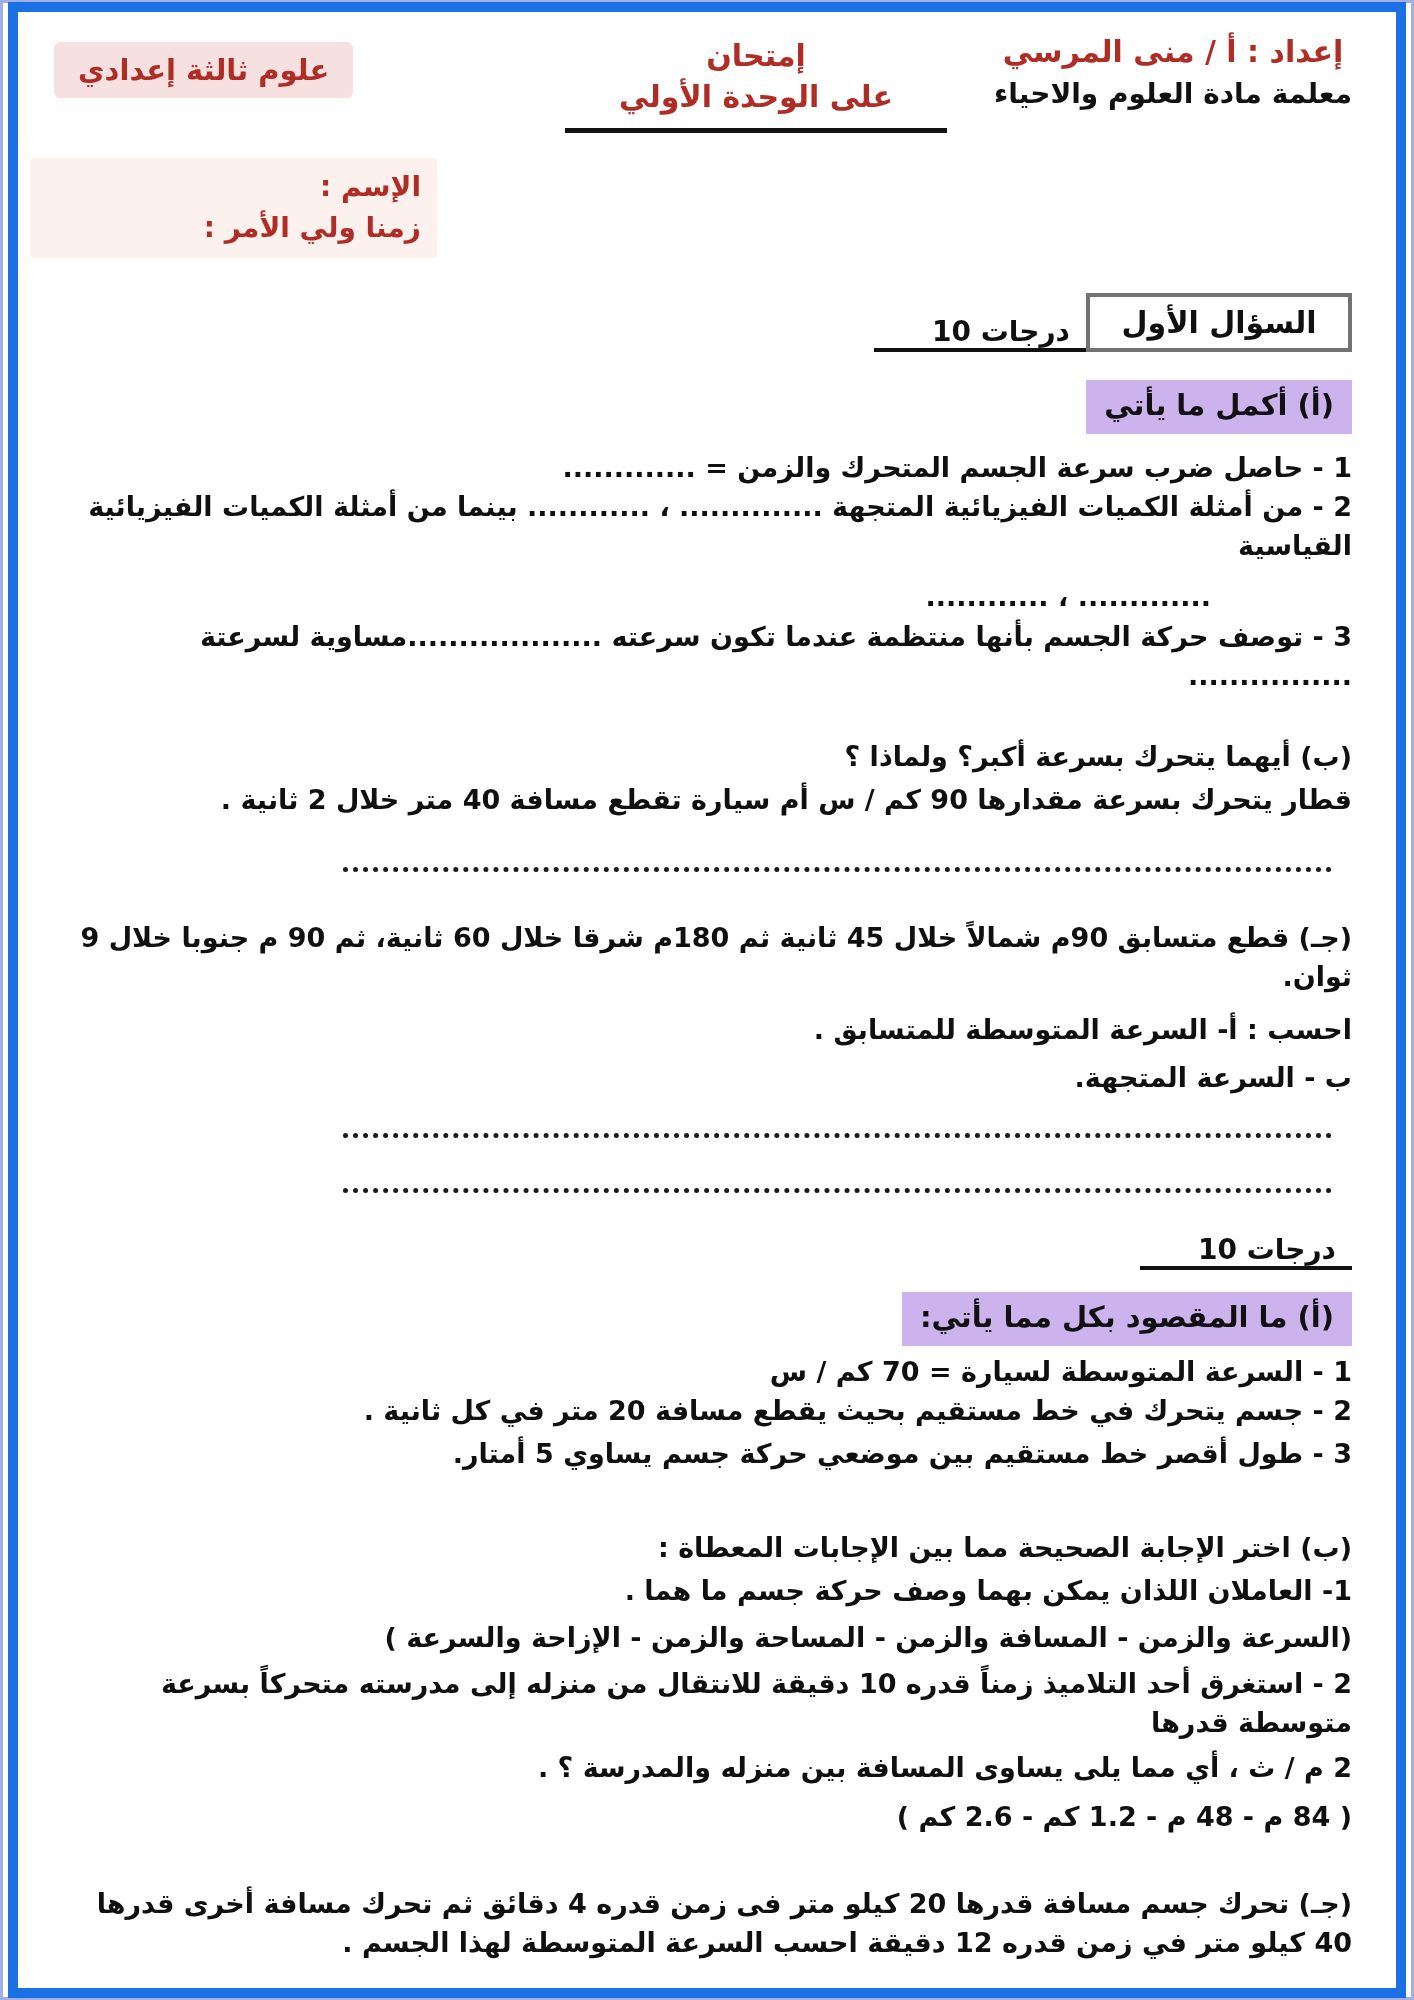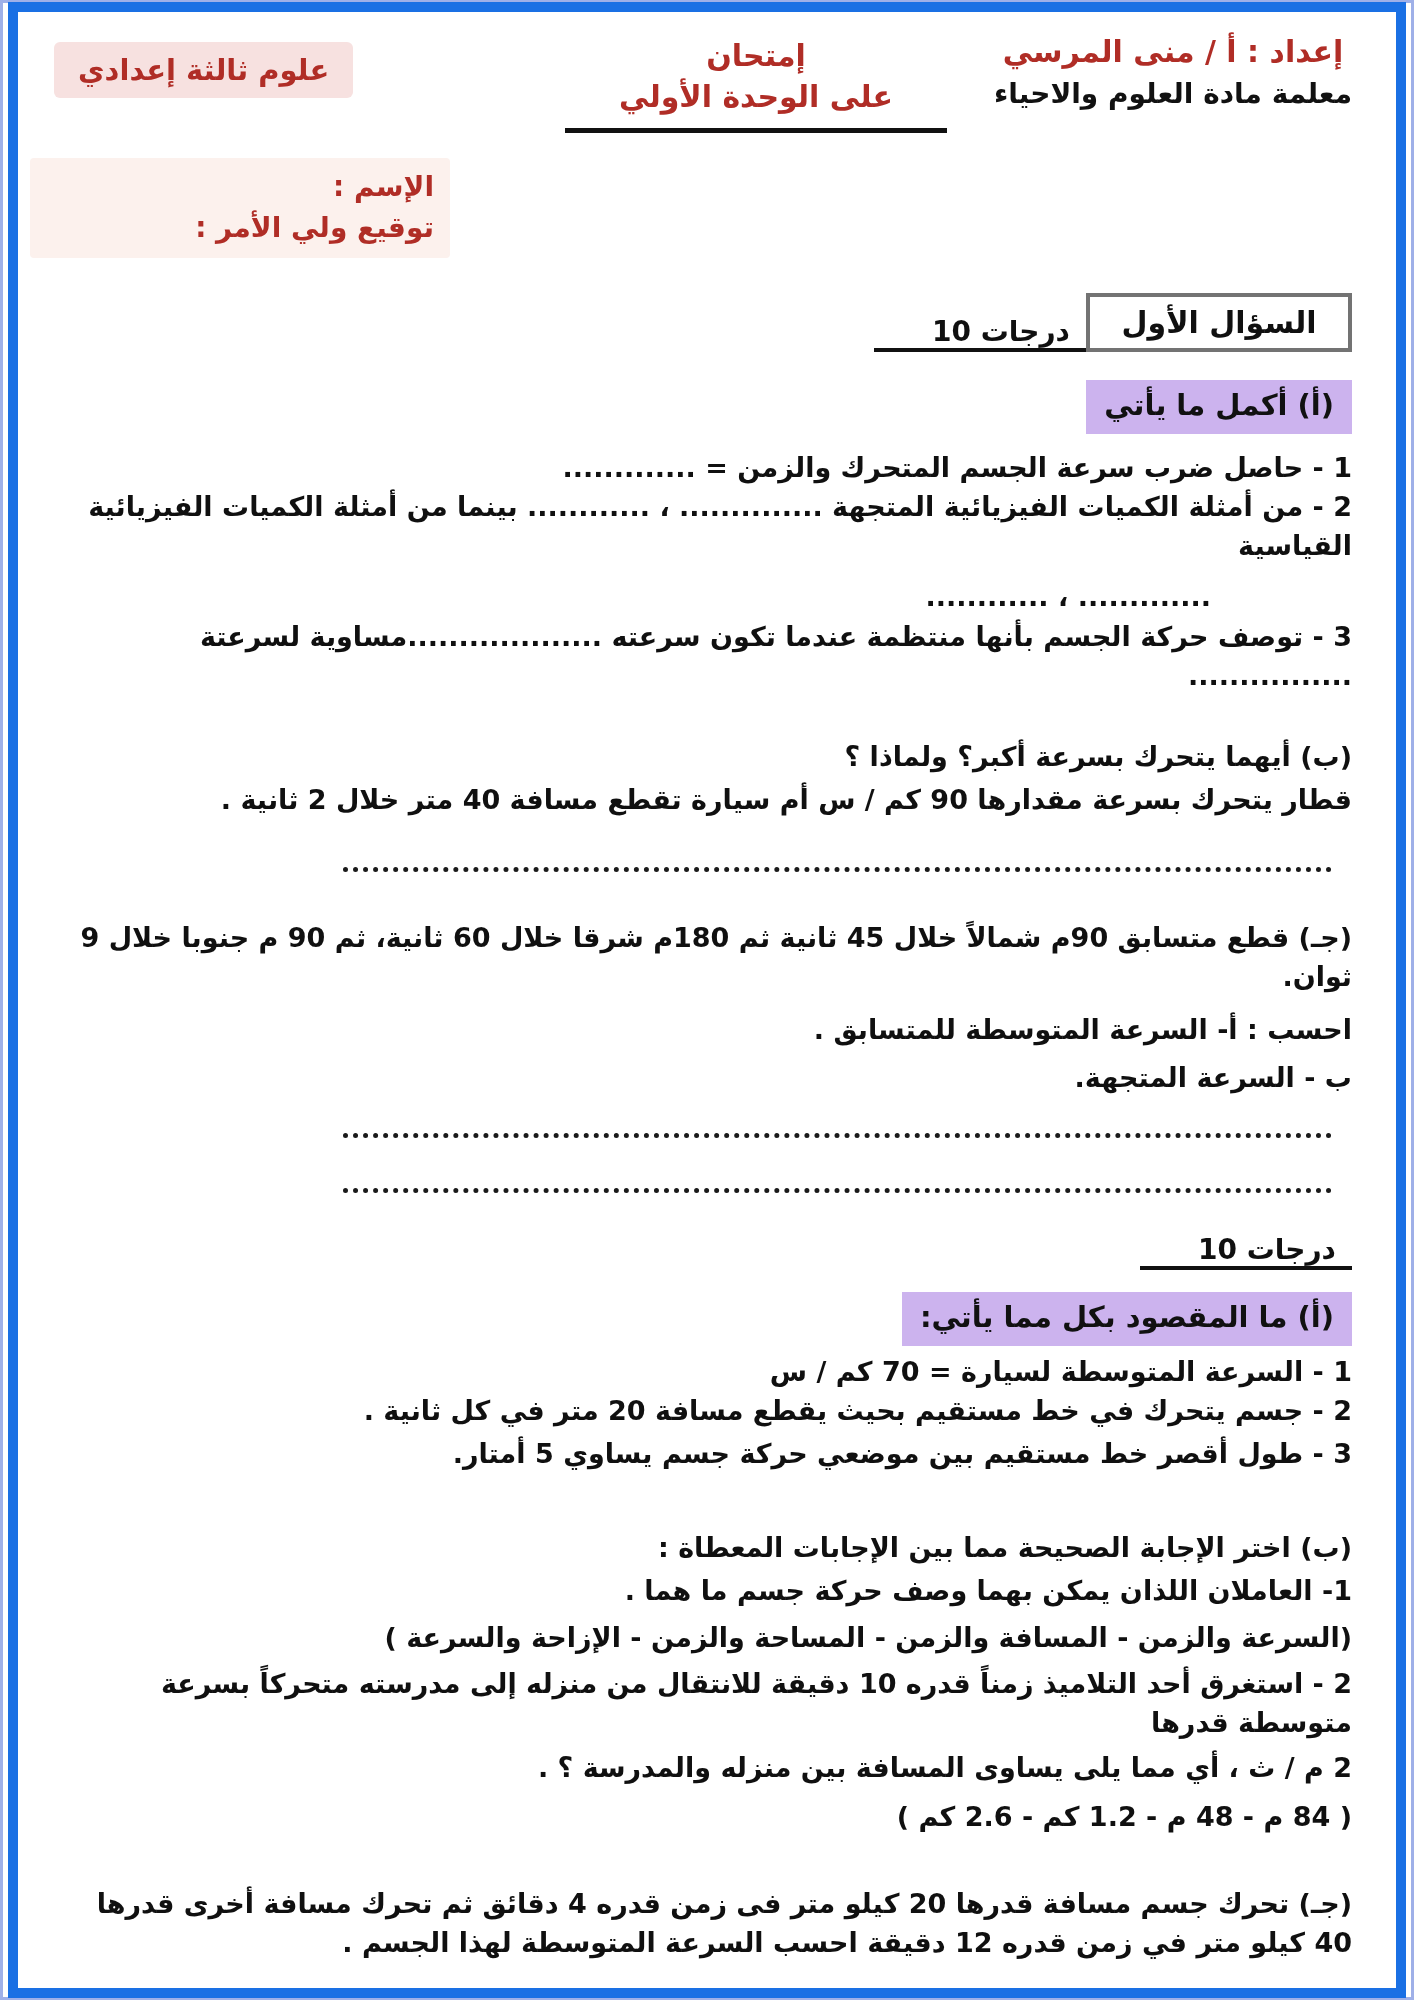--- a/index.html
+++ b/index.html
@@ -19,21 +19,21 @@
   .exam-title{position:absolute;top:26px;left:528px;width:420px;text-align:center;color:#b02d26;}
   .exam-title .l1{font-size:30px;}
   .exam-title .l2{font-size:30px;margin-top:6px;}
   .title-rule{width:382px;margin:14px auto 0;border-bottom:5px solid #111;}
   .badge{
     position:absolute;top:30px;left:36px;background:#f7e1e0;color:#b02d26;
     font-size:29px;padding:11px 24px;border-radius:6px;
   }
   .name-box{
     position:absolute;top:146px;left:12px;width:375px;background:#fcf1ed;color:#b02d26;
-    font-size:28px;text-align:right;padding:12px 16px 14px 29px;border-radius:4px;direction:rtl;
+    font-size:28px;text-align:right;padding:12px 16px 14px 16px;border-radius:4px;direction:rtl;
   }
   .name-box .row+.row{margin-top:8px;}
 
   
   .docbody{position:absolute;top:268px;left:0;right:0;}
   .q-header{display:flex;justify-content:flex-end;align-items:flex-end;margin:13px 44px 0 0;}
   .q-score{font-size:28px;border-bottom:4px solid #111;padding:0 16px 0 58px;}
   .q-box{border:4px solid #737373;width:258px;text-align:center;font-size:30px;padding:8px 0;}
   .hl-wrap{margin:28px 44px 0 0;text-align:right;direction:rtl;}
   .hl{display:inline-block;background:#ccb3ee;color:#111;font-size:29px;padding:8px 18px 12px 18px;}
@@ -58,21 +58,21 @@
     <div class="exam-title">
       <div class="l1">إمتحان</div>
       <div class="l2">على الوحدة الأولي</div>
       <div class="title-rule"></div>
     </div>
 
     <div class="badge">علوم ثالثة إعدادي</div>
 
     <div class="name-box">
       <div class="row">الإسم :</div>
-      <div class="row">توقيع ولي الأمر :</div>
+      <div class="row">زمنا ولي الأمر :</div>
     </div>
 
     <div class="docbody">
 
       <div class="q-header">
         <div class="q-score">10 درجات</div>
         <div class="q-box">السؤال الأول</div>
       </div>
 
       <div class="hl-wrap">

